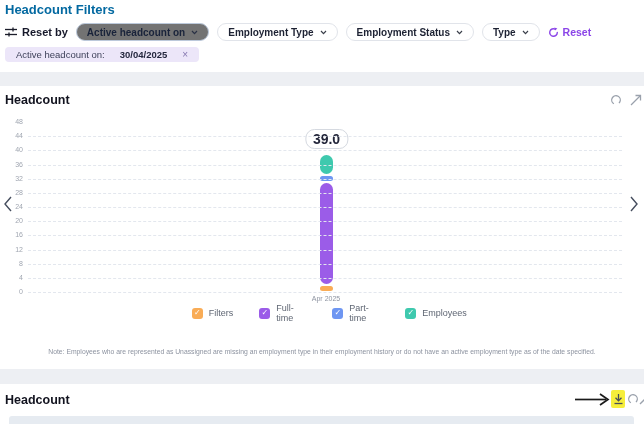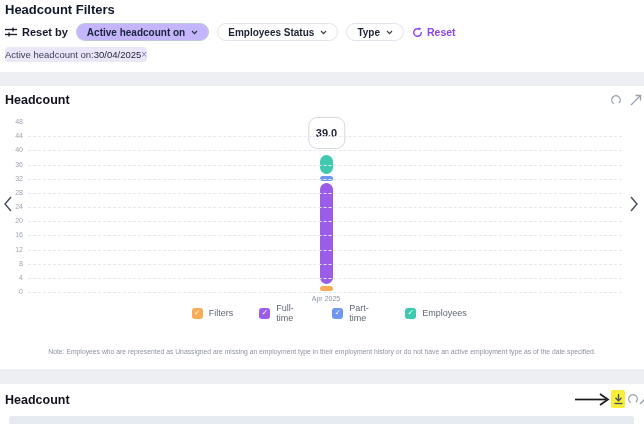--- a/index.html
+++ b/index.html
@@ -1,32 +1,32 @@
 <!DOCTYPE html>
 <html><head>
 <meta charset="utf-8">
 <style>
   * { margin:0; padding:0; box-sizing:border-box; }
   html,body { width:644px; height:424px; overflow:hidden; background:#fff;
     font-family:"Liberation Sans", sans-serif; color:#1b1d2a; }
   #app { position:relative; width:644px; height:424px; background:#fff; }
 
   
-  .page-title { position:absolute; left:5px; top:2px; font-size:13px; font-weight:800; color:#0f172a; }
+  .page-title { position:absolute; left:5px; top:2px; font-size:13px; font-weight:800; color:#0369a1; }
   .filter-row { position:absolute; left:5px; top:23px; display:flex; align-items:center; gap:8px; }
   .filter-by { display:flex; align-items:center; gap:5px; font-size:11px; font-weight:700; color:#16182a; }
   .pill-btn { display:flex; align-items:center; gap:6px; height:18px; padding:0 10px;
     border:1px solid #e1e4ea; border-radius:10px; background:#fff; font-size:10px; font-weight:700;
     color:#1d2233; cursor:pointer; white-space:nowrap; }
-  .pill-btn.active { background:#c4b5fd; border-color:#bcc9db; color:#19233a; }
+  .pill-btn.active { background:#737373; border-color:#bcc9db; color:#19233a; }
   .reset-btn { display:flex; align-items:center; gap:4px; font-size:10.5px; font-weight:700;
     color:#8b45e8; cursor:pointer; background:none; border:none; }
-  .filter-tag { position:absolute; left:5px; top:47px; display:inline-flex; align-items:center; gap:0;
-    background:#ece6f9; border-radius:4px; padding:2px 0; font-size:9.5px; color:#3c3f58; }
-  .filter-tag b { font-weight:400; color:#24273e; }
+  .filter-tag { position:absolute; left:5px; top:47px; display:inline-flex; align-items:center; gap:15px;
+    background:#ece6f9; border-radius:4px; padding:2px 11px; font-size:9.5px; color:#3c3f58; }
+  .filter-tag b { font-weight:700; color:#24273e; }
   .tag-close { color:#8577b0; font-size:10px; cursor:pointer; }
 
   .gray-band { position:absolute; left:0; width:644px; background:#edeff3; }
   #band1 { top:72px; height:14px; }
   #band2 { top:369px; height:15px; }
 
   
   #chart-card { position:absolute; left:0; top:86px; width:644px; height:283px; background:#fff; }
   .card-title { position:absolute; left:5px; top:7px; font-size:12.5px; font-weight:800; color:#12131f; }
   .card-icons { position:absolute; right:0px; top:8px; display:flex; align-items:center; gap:6px; }
@@ -34,22 +34,22 @@
 
   #plot-area { position:absolute; left:28px; top:36px; width:594px; height:170px; }
   .gridline { position:absolute; left:0; width:100%; height:0; border-top:1px dashed #e3e7ee; }
   .y-axis-tick-label { position:absolute; left:0; width:23px; text-align:right; font-size:7px; color:#a0a6b1; }
   .x-axis-tick-label { position:absolute; top:173px; left:298px; transform:translateX(-50%);
     font-size:7px; color:#8d93a0; white-space:nowrap; }
 
   #bar-column { position:absolute; left:292px; bottom:0; top:0; width:13px; }
   .seg { position:absolute; left:0; width:13px; border-radius:7px; }
   #bar-total-label { position:absolute; left:50%; transform:translateX(-50%);
-    background:#fff; border:1px solid #d5d9e0; border-radius:9px; padding:9px 7px;
-    font-size:11px; font-weight:800; color:#23263a; white-space:nowrap; }
+    background:#fff; border:1px solid #d5d9e0; border-radius:9px; padding:1px 7px;
+    font-size:14px; font-weight:800; color:#23263a; white-space:nowrap; }
 
   .chevron { position:absolute; top:110px; width:10px; height:16px; cursor:pointer; }
   #chevron-left { left:3px; } #chevron-right { left:629px; }
 
   #chart-legend { position:absolute; left:0; top:217px; width:644px; display:flex;
     justify-content:center; align-items:center; gap:26px; }
   .legend-item { display:flex; align-items:center; gap:6px; cursor:pointer; }
   .legend-swatch { width:11px; height:11px; border-radius:3px; display:flex; align-items:center;
     justify-content:center; color:#fff; font-size:8px; line-height:1; }
   .legend-label { font-size:9px; color:#5f6673; max-width:30px; line-height:1.15; }
@@ -86,21 +86,27 @@
       <span>Reset by</span>
     </div>
 
     <button class="pill-btn active">
       <span>Active headcount on</span>
       <svg width="7" height="5" viewBox="0 0 7 5">
           <polyline points="1,1 3.5,3.6 6,1" fill="none" stroke="#2a3145" stroke-width="1.2"></polyline>
         </svg>
     </button>
     <button class="pill-btn">
-      <span>Employees Status</span>
+      <span>Employment Type</span>
+      <svg width="7" height="5" viewBox="0 0 7 5">
+          <polyline points="1,1 3.5,3.6 6,1" fill="none" stroke="#3a3f4a" stroke-width="1.2"></polyline>
+        </svg>
+    </button>
+    <button class="pill-btn">
+      <span>Employment Status</span>
       <svg width="7" height="5" viewBox="0 0 7 5">
           <polyline points="1,1 3.5,3.6 6,1" fill="none" stroke="#3a3f4a" stroke-width="1.2"></polyline>
         </svg>
     </button>
     <button class="pill-btn">
       <span>Type</span>
       <svg width="7" height="5" viewBox="0 0 7 5">
           <polyline points="1,1 3.5,3.6 6,1" fill="none" stroke="#3a3f4a" stroke-width="1.2"></polyline>
         </svg>
     </button>

